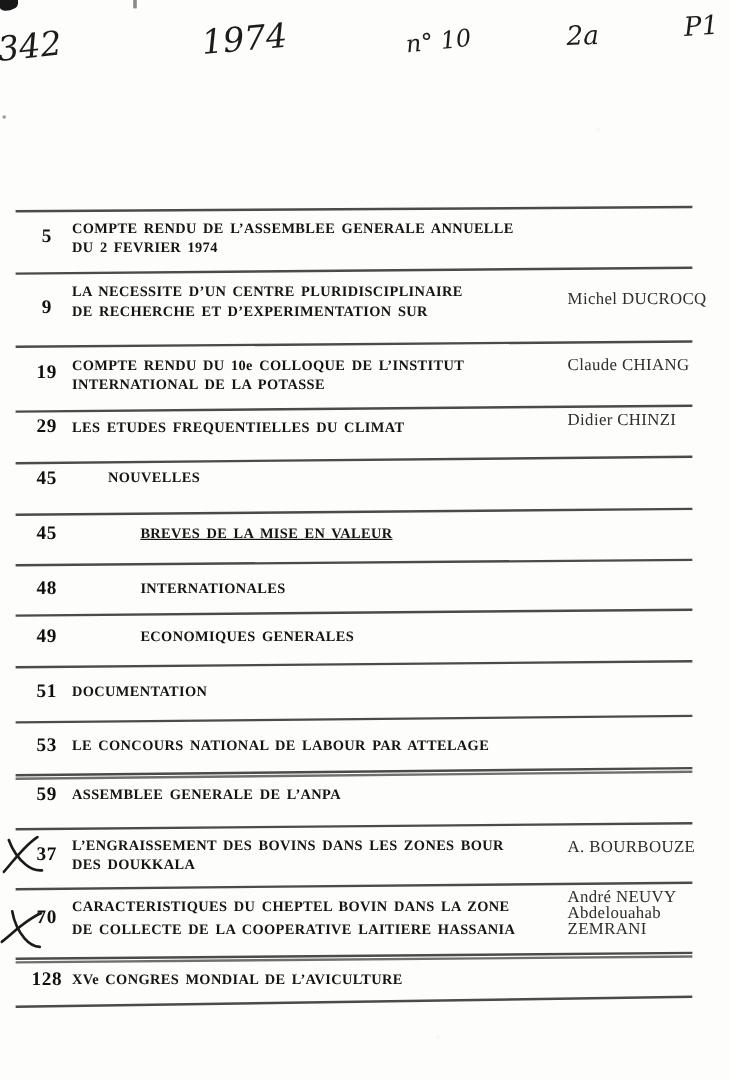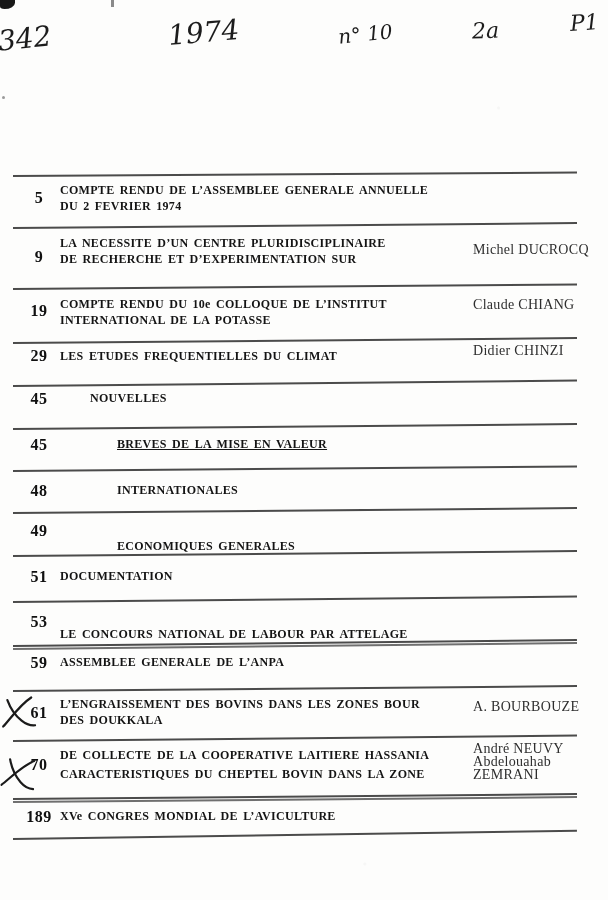--- a/index.html
+++ b/index.html
@@ -109,58 +109,58 @@
       <div class="num" style="top: 436px;">45</div>
       <div class="titles" style="left: 117px; top: 437px;">
         <div class="tline" style="line-height: 15.5px; text-decoration: underline;">BREVES DE LA MISE EN VALEUR</div>
       </div>
       <div class="num" style="top: 482px;">48</div>
       <div class="titles" style="left: 117px; top: 483px;">
         <div class="tline" style="line-height: 15.5px;">INTERNATIONALES</div>
       </div>
       <div class="num" style="top: 522px;">49</div>
       <div class="titles" style="left: 117px; top: 523px;">
-        <div class="tline" style="line-height: 15.5px; margin-top: 16px;">ECONOMIQUES GENERALES</div>
+        <div class="tline" style="line-height: 15.5px;">ECONOMIQUES GENERALES</div>
       </div>
       <div class="num" style="top: 568px;">51</div>
       <div class="titles" style="left: 60px; top: 569px;">
         <div class="tline" style="line-height: 15.5px;">DOCUMENTATION</div>
       </div>
       <div class="num" style="top: 613px;">53</div>
       <div class="titles" style="left: 60px; top: 614px;">
-        <div class="tline" style="line-height: 15.5px; margin-top: 13px;">LE CONCOURS NATIONAL DE LABOUR PAR ATTELAGE</div>
+        <div class="tline" style="line-height: 15.5px;">LE CONCOURS NATIONAL DE LABOUR PAR ATTELAGE</div>
       </div>
       <div class="num" style="top: 654px;">59</div>
       <div class="titles" style="left: 60px; top: 655px;">
         <div class="tline" style="line-height: 15.5px;">ASSEMBLEE GENERALE DE L’ANPA</div>
       </div>
-      <div class="num" style="top: 704px;">61</div>
+      <div class="num" style="top: 704px;">37</div>
       <div class="titles" style="left: 60px; top: 697px;">
         <div class="tline" style="line-height: 15.5px;">L’ENGRAISSEMENT DES BOVINS DANS LES ZONES BOUR</div>
         <div class="tline" style="line-height: 15.5px;">DES DOUKKALA</div>
       </div>
       <div class="auth" style="top: 700px;">
         <div>A. BOURBOUZE</div>
       </div>
       <div class="handmark" style="left: 1px; top: 697px; transform: rotate(-6deg);"><svg width="34" height="32" viewBox="0 0 34 32">
           <path d="M1 28 C 9 21, 20 8, 32 2" fill="none" stroke="#1b1b1b" stroke-width="2.2" stroke-linecap="round"></path>
           <path d="M8 2 C 10 10, 14 18, 20 24 C 24 28, 29 30, 33 30" fill="none" stroke="#1b1b1b" stroke-width="2.2" stroke-linecap="round"></path>
         </svg></div>
       <div class="num" style="top: 756px;">70</div>
       <div class="titles" style="left: 60px; top: 746px;">
+        <div class="tline" style="line-height: 19px;">CARACTERISTIQUES DU CHEPTEL BOVIN DANS LA ZONE</div>
         <div class="tline" style="line-height: 19px;">DE COLLECTE DE LA COOPERATIVE LAITIERE HASSANIA</div>
-        <div class="tline" style="line-height: 19px;">CARACTERISTIQUES DU CHEPTEL BOVIN DANS LA ZONE</div>
       </div>
       <div class="auth" style="top: 742px;">
         <div>André NEUVY</div>
         <div>Abdelouahab</div>
         <div>ZEMRANI</div>
       </div>
       <div class="handmark" style="left: 1px; top: 758px; transform: rotate(4deg);"><svg width="34" height="32" viewBox="0 0 34 32">
           <path d="M1 28 C 9 21, 20 8, 32 2" fill="none" stroke="#1b1b1b" stroke-width="2.2" stroke-linecap="round"></path>
           <path d="M8 2 C 10 10, 14 18, 20 24 C 24 28, 29 30, 33 30" fill="none" stroke="#1b1b1b" stroke-width="2.2" stroke-linecap="round"></path>
         </svg></div>
-      <div class="num" style="top: 808px;">189</div>
+      <div class="num" style="top: 808px;">128</div>
       <div class="titles" style="left: 60px; top: 809px;">
         <div class="tline" style="line-height: 15.5px;">XVe CONGRES MONDIAL DE L’AVICULTURE</div>
       </div>
     </div>
 </div>
 
 </body></html>

